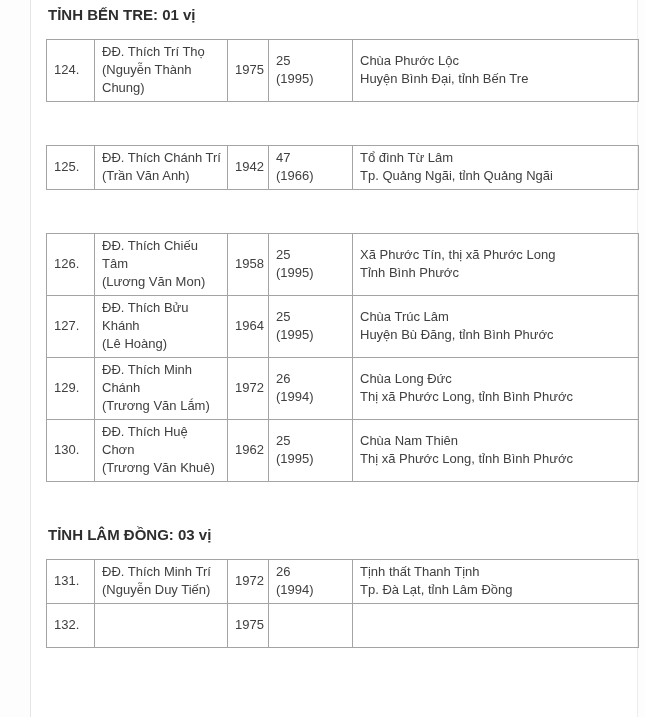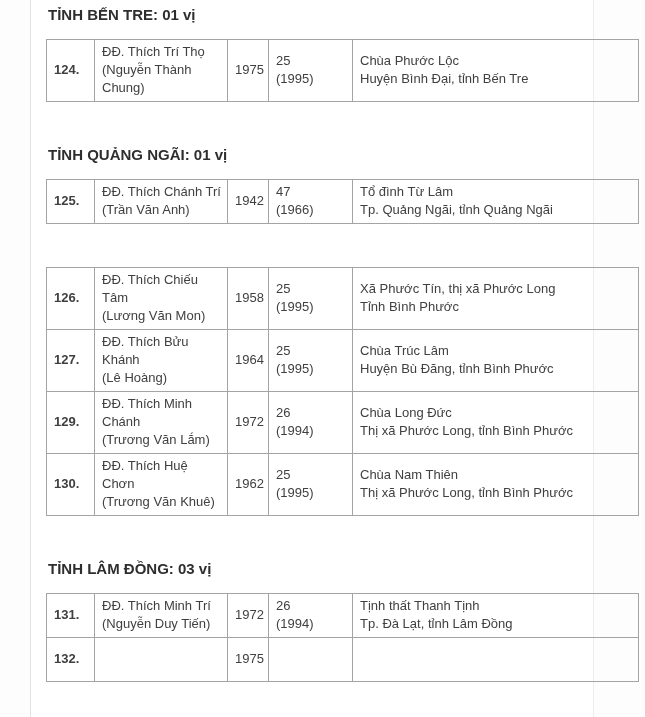--- a/index.html
+++ b/index.html
@@ -5,21 +5,21 @@
   * { margin:0; padding:0; box-sizing:border-box; }
   html, body { width:645px; height:717px; overflow:hidden; }
   body {
     font-family:"Liberation Sans","DejaVu Sans",sans-serif;
     background:#fdfdfd;
     position:relative;
   }
   .page {
     position:absolute;
     left:30px; top:0;
-    width:564px; height:717px;
+    width:608px; height:717px;
     background:#ffffff;
     border-left:1px solid #e4e4e4;
     border-right:1px solid #ededed;
     padding:5px 0 0 15px;
   }
   .section { margin-bottom:43px; }
   .section-title {
     font-size:15px;
     font-weight:bold;
     line-height:20px;
@@ -34,21 +34,21 @@
   table.roster td {
     border:1px solid #a4a4a4;
     font-size:13px;
     line-height:18px;
     color:#404040;
     padding:3px 4px 4px 7px;
     height:44px;
     vertical-align:middle;
     overflow:hidden;
   }
-  td.c-no { vertical-align:top; padding-top:4px;font-weight:bold; }
+  td.c-no { vertical-align:top; padding-top:4px; }
   .line { display:block; }
 </style>
 </head>
 <body>
 
 <div class="page">
   <main id="sections-root">
       <section class="section">
         <h2 class="section-title">TỈNH BẾN TRE: 01 vị</h2>
         <table class="roster">
@@ -73,21 +73,20 @@
               </td>
               <td>
                 <span class="line">Chùa Phước Lộc</span>
                 <span class="line">Huyện Bình Đại, tỉnh Bến Tre</span>
               </td>
             </tr>
           </tbody>
         </table>
       </section>
       <section class="section">
-        <h2 class="section-title">TỈNH QUẢNG NGÃI: 01 vị</h2>
         <table class="roster">
           <colgroup>
             <col style="width: 48px;">
             <col style="width: 133px;">
             <col style="width: 41px;">
             <col style="width: 84px;">
             <col style="width: 286px;">
           </colgroup>
           <tbody>
             <tr>

